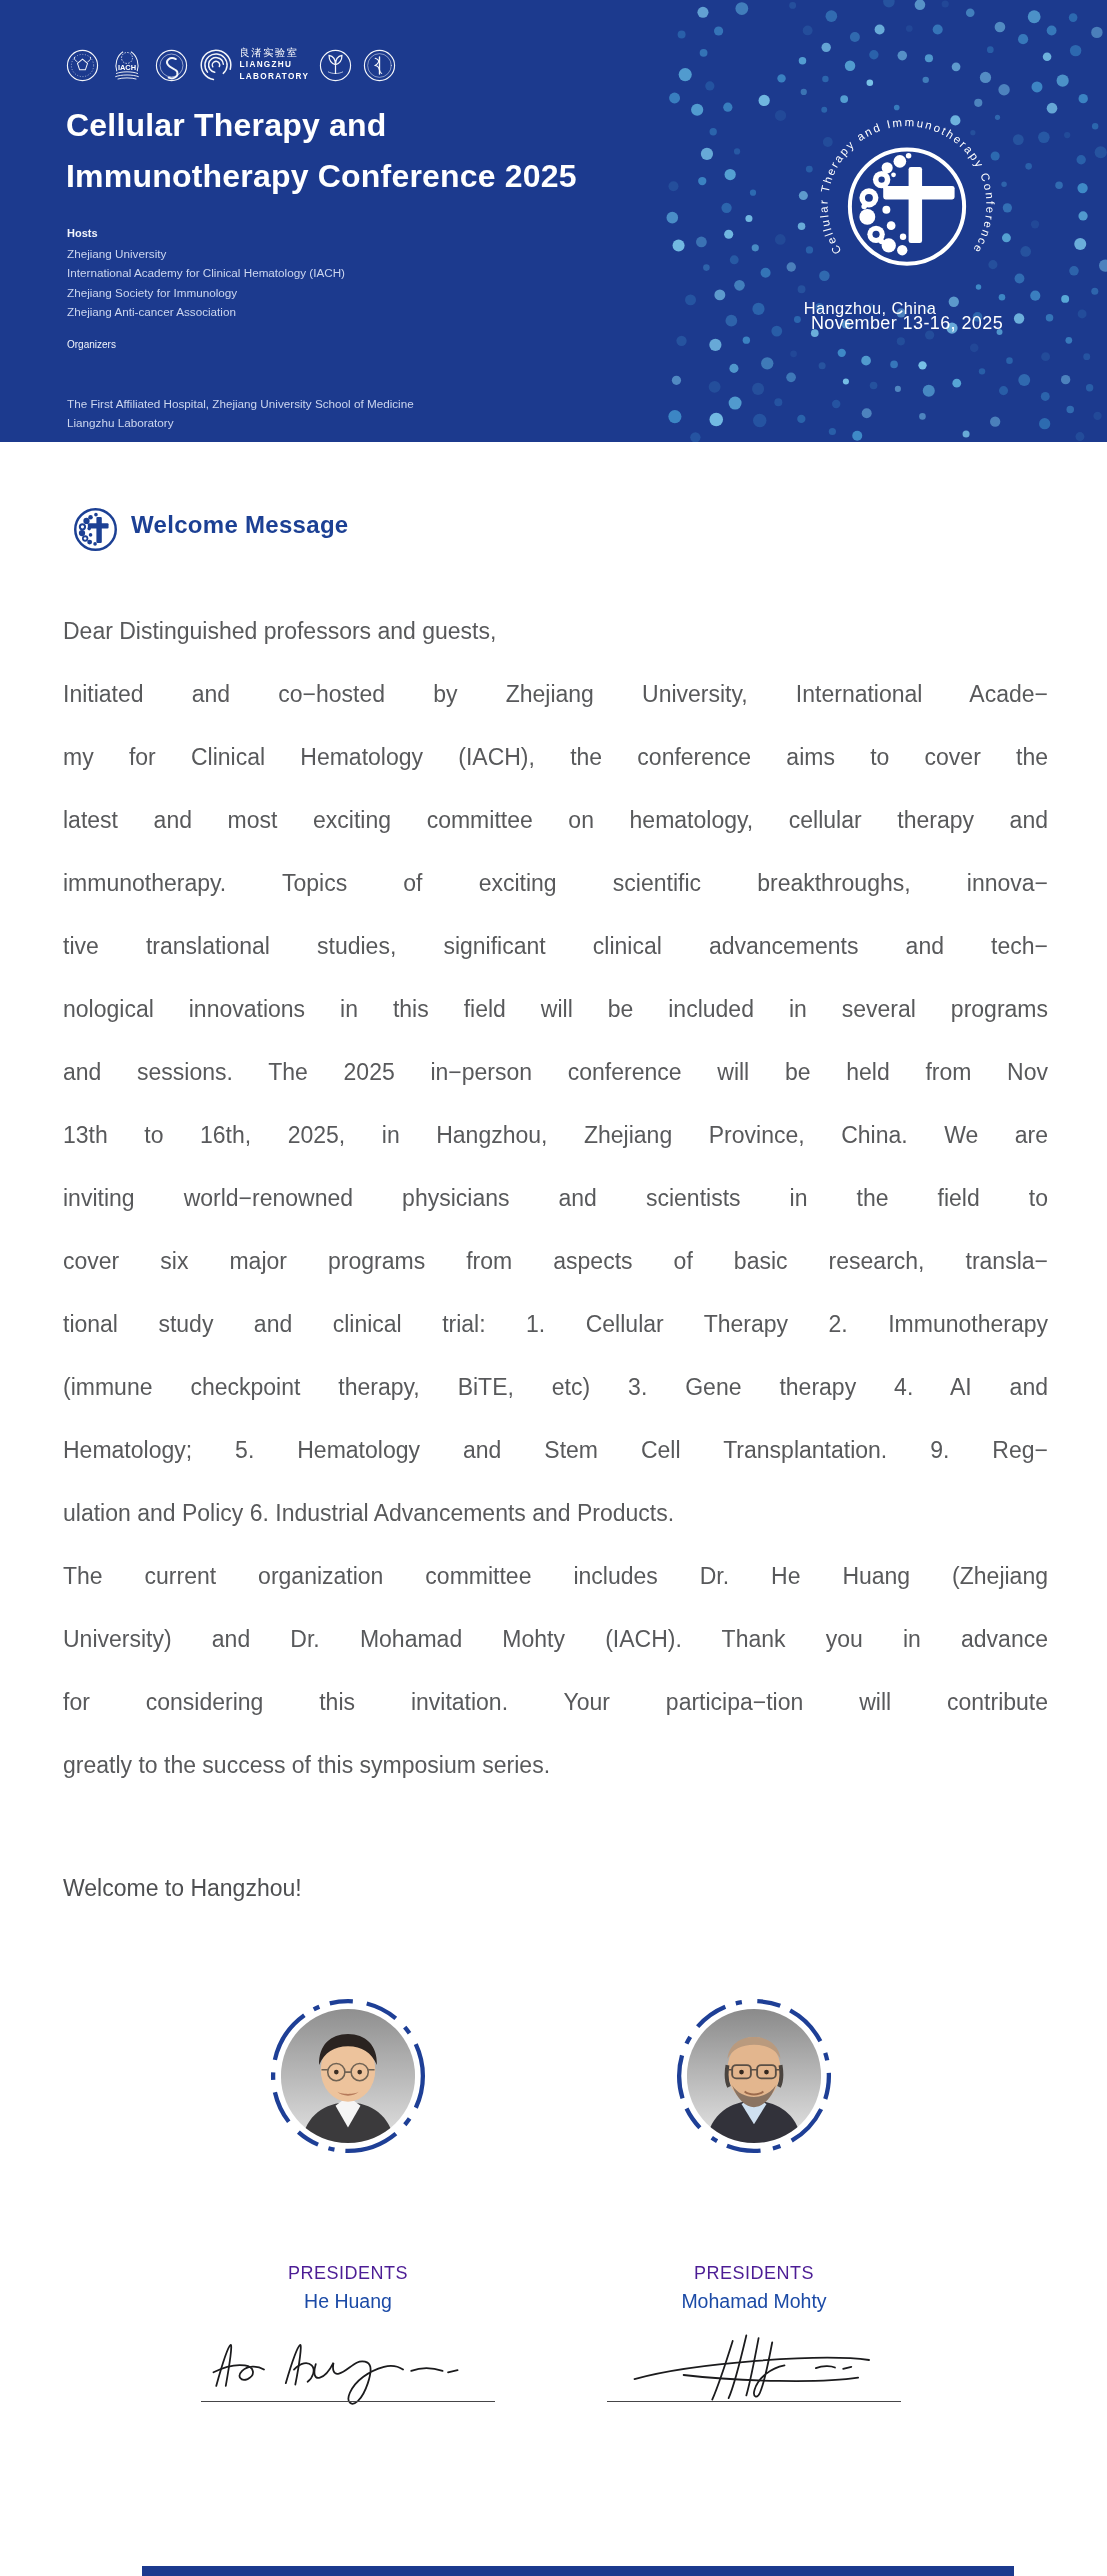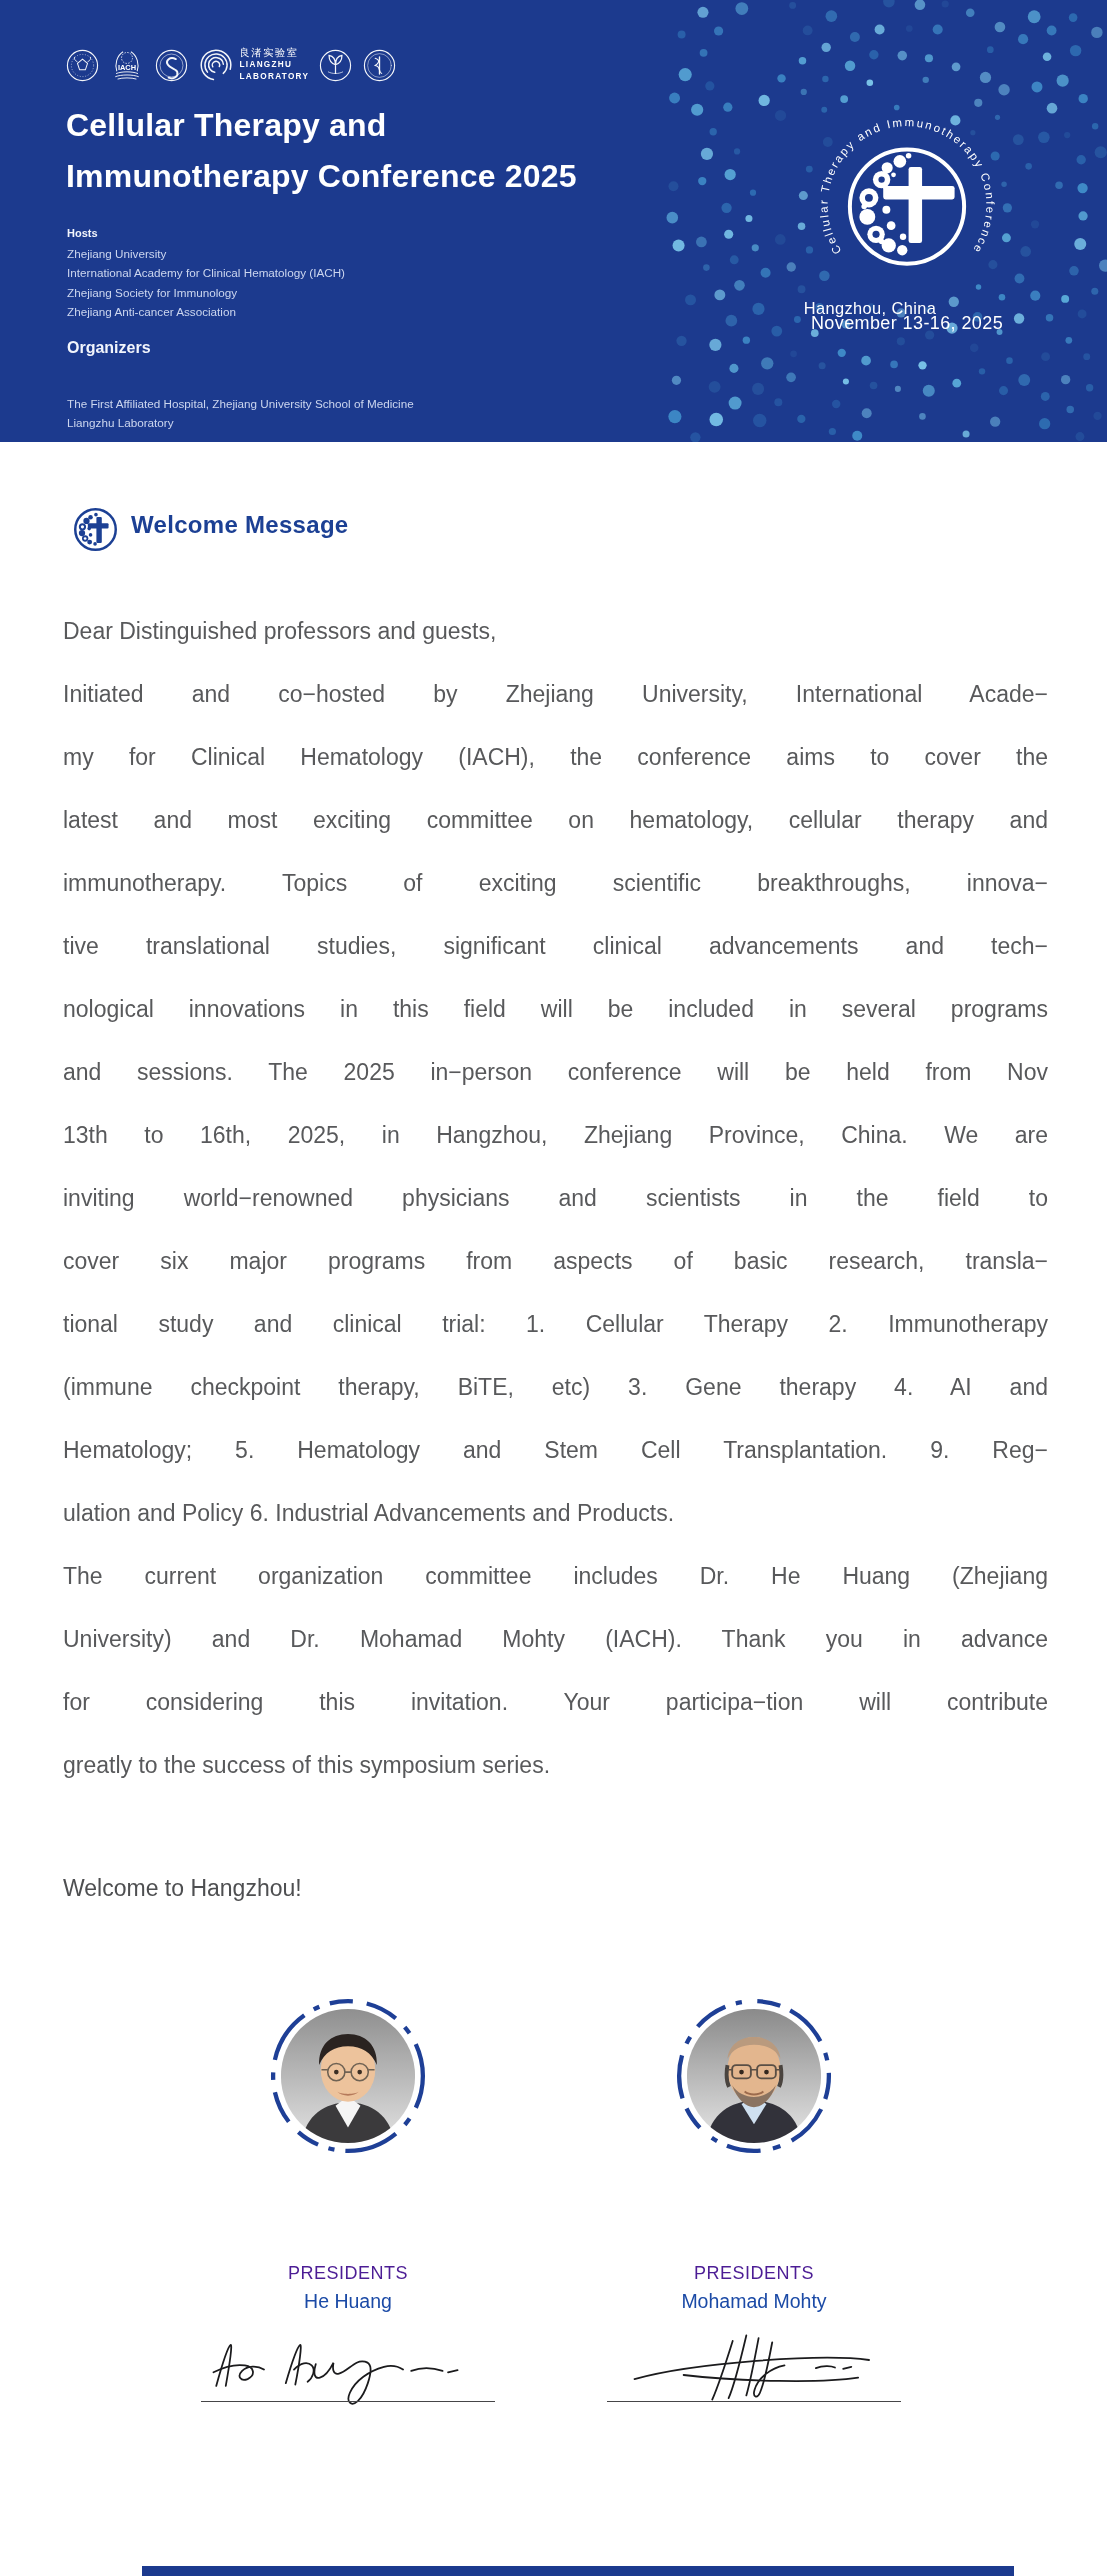--- a/index.html
+++ b/index.html
@@ -11,21 +11,21 @@
   .logos-row{position:absolute;left:66px;top:47px;display:flex;align-items:center;gap:10.2px;}
   .seal{display:block;}
   .liangzhu-group{display:flex;align-items:center;gap:7px;}
   .liangzhu-text{color:#ffffff;line-height:11.7px;}
   .lz-cn{font-size:10.2px;letter-spacing:1.6px;}
   .lz-en{font-size:8.2px;letter-spacing:1.3px;font-weight:600;}
   .title{position:absolute;left:66px;top:100px;color:#ffffff;font-weight:bold;
          font-size:32px;line-height:51px;letter-spacing:0.2px;}
   .hosts-label{position:absolute;left:67px;top:227px;color:#f2f5fc;font-size:11px;font-weight:600;}
   .hosts-list{position:absolute;left:67px;top:244px;}
-  .org-label{position:absolute;left:67px;top:339px;color:#f2f5fc;font-size:16px;font-weight:700;}
+  .org-label{position:absolute;left:67px;top:339px;color:#f2f5fc;font-size:10px;font-weight:400;}
   .org-list{position:absolute;left:67px;top:356px;margin-top:38px;}
   .host-line{font-size:11.7px;line-height:19.4px;color:#ccd6ef;}
   .badge-svg{position:absolute;left:788px;top:86px;}
   .badge-date{position:absolute;left:788px;top:269px;width:238px;text-align:center;
               color:#ffffff;font-size:18px;letter-spacing:0.4px;margin-top:44px;}
   .badge-loc{position:absolute;left:751px;top:299px;width:238px;text-align:center;
              color:#ffffff;font-size:16.4px;letter-spacing:0.4px;}
   
   .welcome-icon{position:absolute;left:73px;top:507px;}
   .welcome-heading{position:absolute;left:131px;top:511px;font-size:24px;font-weight:bold;

